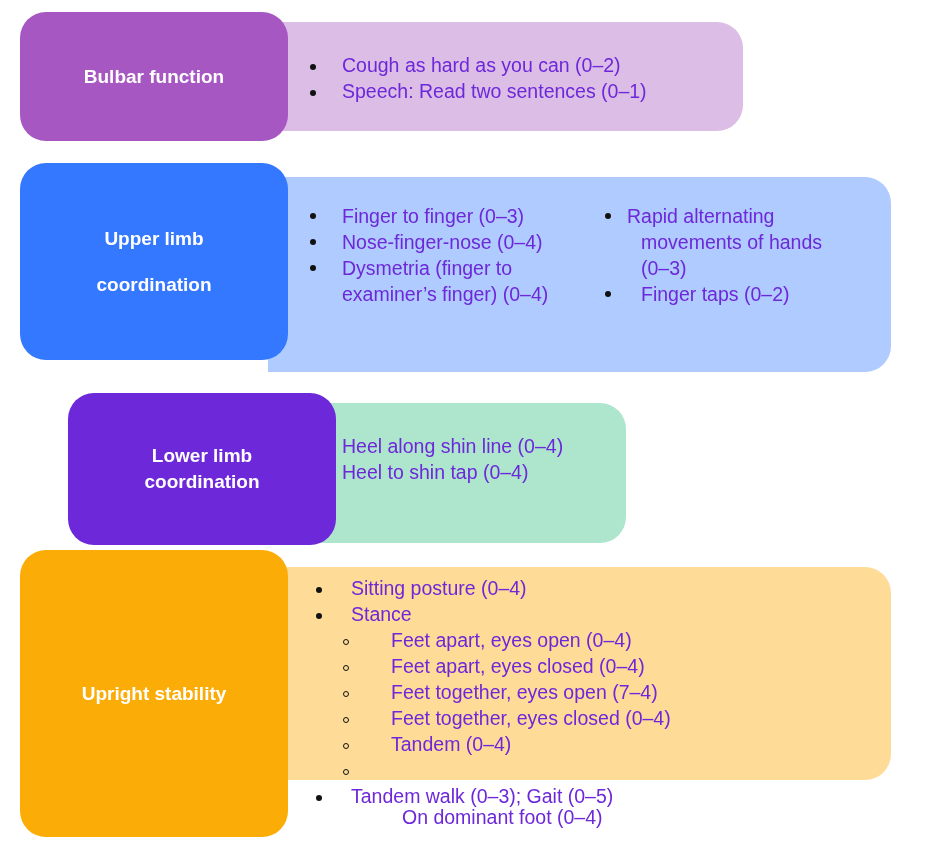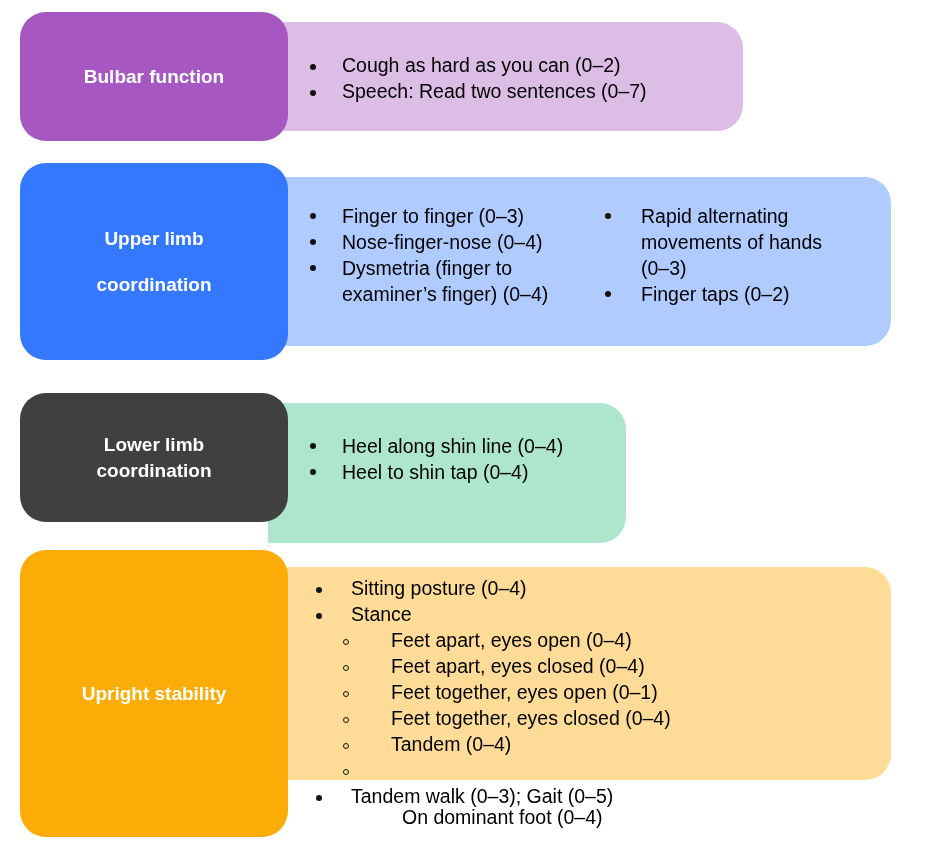--- a/index.html
+++ b/index.html
@@ -2,60 +2,60 @@
 <html><head>
 <meta charset="utf-8">
 <style>
   html, body { margin: 0; padding: 0; background: #ffffff; }
   body { width: 940px; height: 851px; position: relative; overflow: hidden;
          font-family: "Liberation Sans", "DejaVu Sans", sans-serif; }
   .head { position: absolute; left: 20px; width: 268px; border-radius: 26px;
           display: flex; align-items: center; justify-content: center; text-align: center;
           color: #ffffff; font-weight: bold; font-size: 19px; line-height: 26px; z-index: 2; }
   .body { position: absolute; left: 268px; border-radius: 0 26px 26px 0; z-index: 1;
-          color: #000000; font-size: 19.5px; line-height: 26px; }
+          color: #6d28d9; font-size: 19.5px; line-height: 26px; }
   .item { position: absolute; white-space: nowrap; }
   .bullet { position: absolute; width: 6px; height: 6px; border-radius: 50%; background: #111; }
   .sub-bullet { position: absolute; width: 4px; height: 4px; border-radius: 50%; border: 1.3px solid #111; }
 </style>
 </head>
 <body>
 
 <div class="head" style="top:12px;height:129px;background:#A757C2;">
   <span>Bulbar function</span>
 </div>
 <div class="body" style="top:22px;height:109px;width:475px;background:#DCBDE6;">
   <span class="bullet" style="left:42px;top:42px;"></span>
   <span class="item" style="left:74px;top:30px;">Cough as hard as you can (0–2)</span>
   <span class="bullet" style="left:42px;top:68px;"></span>
-  <span class="item" style="left:74px;top:56px;">Speech: Read two sentences (0–7)</span>
+  <span class="item" style="left:74px;top:56px;">Speech: Read two sentences (0–1)</span>
 </div>
 
 <div class="head" style="top:163px;height:197px;background:#3478FF;flex-direction:column;gap:20px;">
   <span>Upper limb</span>
   <span>coordination</span>
 </div>
-<div class="body" style="top:177px;height:169px;width:623px;background:#AFCBFF;">
+<div class="body" style="top:177px;height:195px;width:623px;background:#AFCBFF;">
   <span class="bullet" style="left:42px;top:36px;"></span>
   <span class="item" style="left:74px;top:26px;">Finger to finger (0–3)</span>
   <span class="bullet" style="left:42px;top:62px;"></span>
   <span class="item" style="left:74px;top:52px;">Nose-finger-nose (0–4)</span>
   <span class="bullet" style="left:42px;top:88px;"></span>
   <span class="item" style="left:74px;top:78px;">Dysmetria (finger to</span>
   <span class="item" style="left:74px;top:104px;">examiner’s finger) (0–4)</span>
 
   <span class="bullet" style="left:337px;top:36px;"></span>
-  <span class="item" style="left:373px;top:26px;">Rapid alternating</span>
+  <span class="item" style="left:359px;top:26px;">Rapid alternating</span>
   <span class="item" style="left:373px;top:52px;">movements of hands</span>
   <span class="item" style="left:373px;top:78px;">(0–3)</span>
   <span class="bullet" style="left:337px;top:114px;"></span>
   <span class="item" style="left:373px;top:104px;">Finger taps (0–2)</span>
 </div>
 
-<div class="head" style="top:393px;height:129px;background:#404040;flex-direction:column;">
+<div class="head" style="top:393px;height:152px;background:#6d28d9;flex-direction:column;margin-left:48px;">
   <span>Lower limb</span>
   <span>coordination</span>
 </div>
 <div class="body" style="top:403px;height:140px;width:358px;background:#ADE5CD;">
   <span class="bullet" style="left:42px;top:40px;"></span>
   <span class="item" style="left:74px;top:30px;">Heel along shin line (0–4)</span>
   <span class="bullet" style="left:42px;top:66px;"></span>
   <span class="item" style="left:74px;top:56px;text-align:right;">Heel to shin tap (0–4)</span>
 </div>
 
@@ -66,21 +66,21 @@
   <span class="bullet" style="left:48px;top:20px;"></span>
   <span class="item" style="left:83px;top:8px;">Sitting posture (0–4)</span>
   <span class="bullet" style="left:48px;top:46px;"></span>
   <span class="item" style="left:83px;top:34px;">Stance</span>
 
   <span class="sub-bullet" style="left:75px;top:72px;"></span>
   <span class="item" style="left:123px;top:60px;">Feet apart, eyes open (0–4)</span>
   <span class="sub-bullet" style="left:75px;top:98px;"></span>
   <span class="item" style="left:123px;top:86px;">Feet apart, eyes closed (0–4)</span>
   <span class="sub-bullet" style="left:75px;top:124px;"></span>
-  <span class="item" style="left:123px;top:112px;">Feet together, eyes open (0–1)</span>
+  <span class="item" style="left:123px;top:112px;">Feet together, eyes open (7–4)</span>
   <span class="sub-bullet" style="left:75px;top:150px;"></span>
   <span class="item" style="left:123px;top:138px;">Feet together, eyes closed (0–4)</span>
   <span class="sub-bullet" style="left:75px;top:176px;"></span>
   <span class="item" style="left:123px;top:164px;">Tandem (0–4)</span>
   <span class="sub-bullet" style="left:75px;top:202px;"></span>
   <span class="item" style="left:134px;top:190px;margin-top:47px;">On dominant foot (0–4)</span>
 
   <span class="bullet" style="left:48px;top:228px;"></span>
   <span class="item" style="left:83px;top:216px;">Tandem walk (0–3); Gait (0–5)</span>
 </div>

